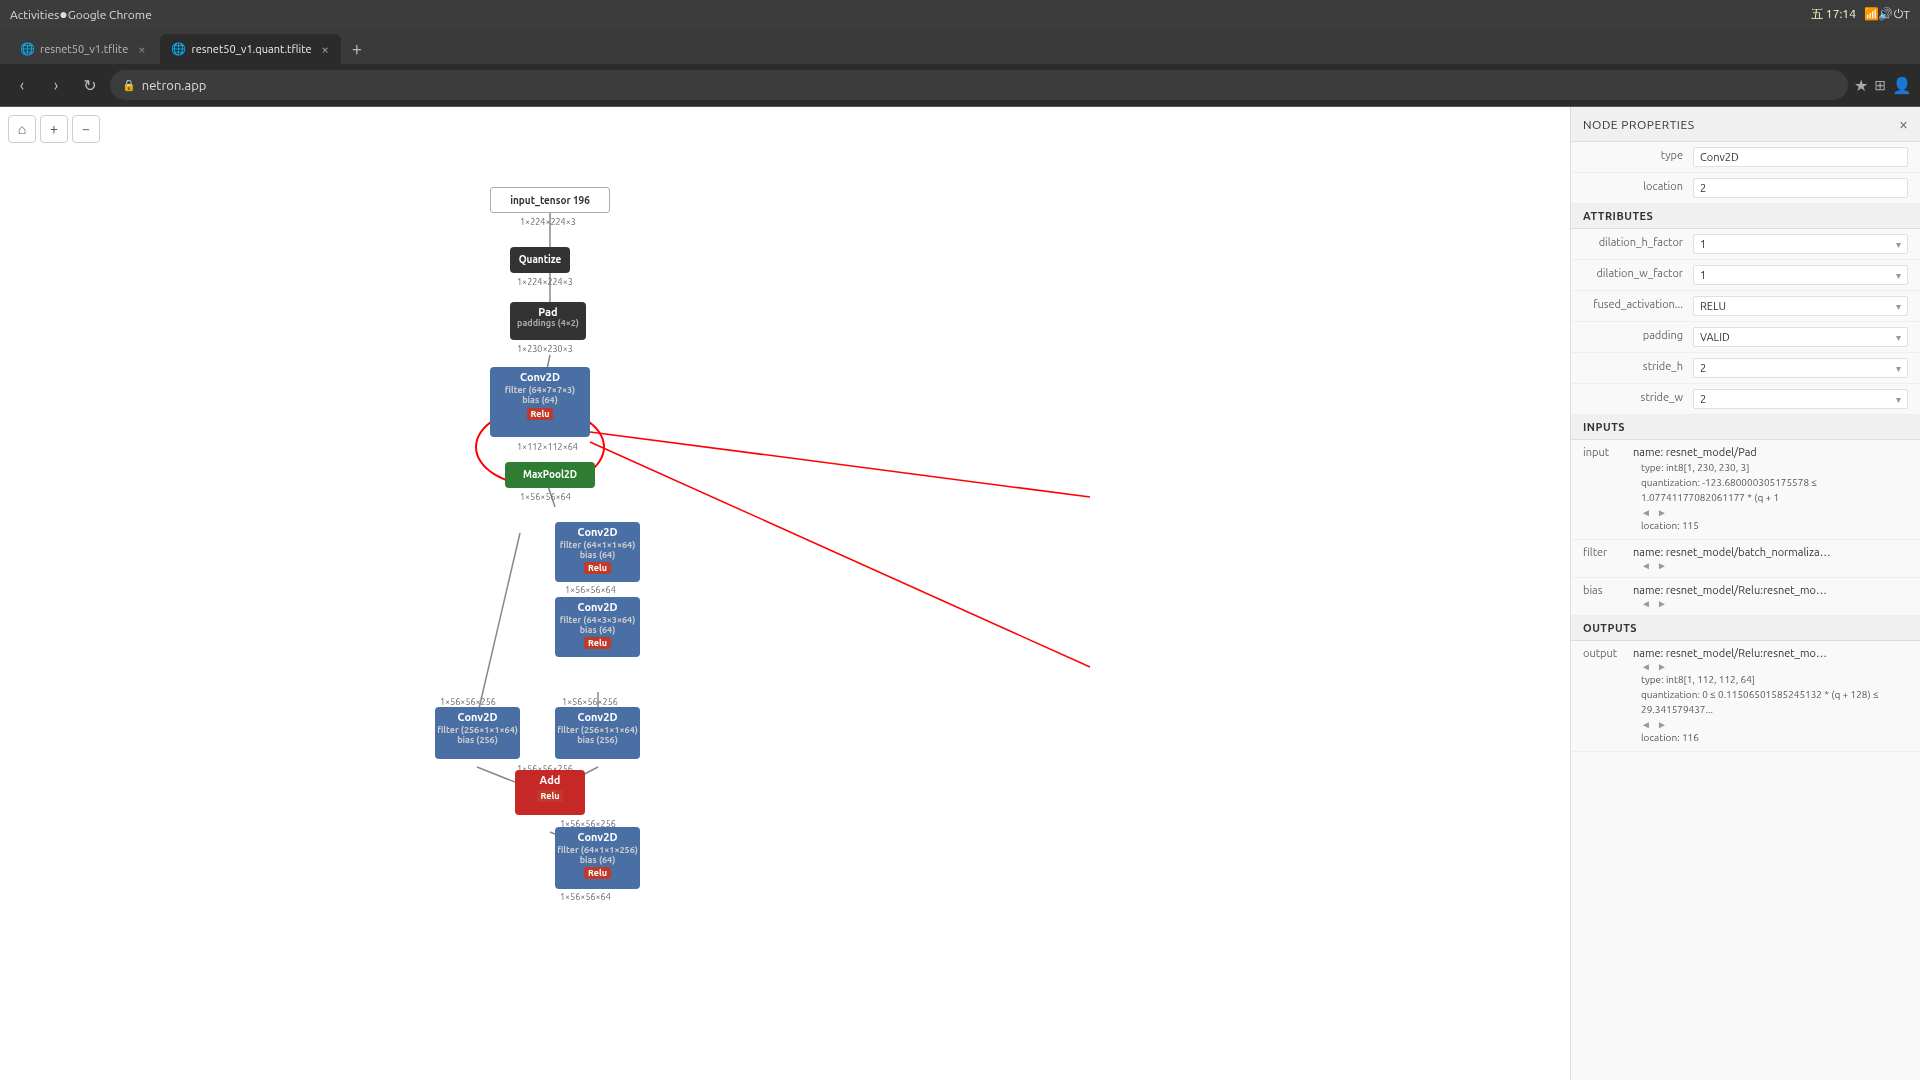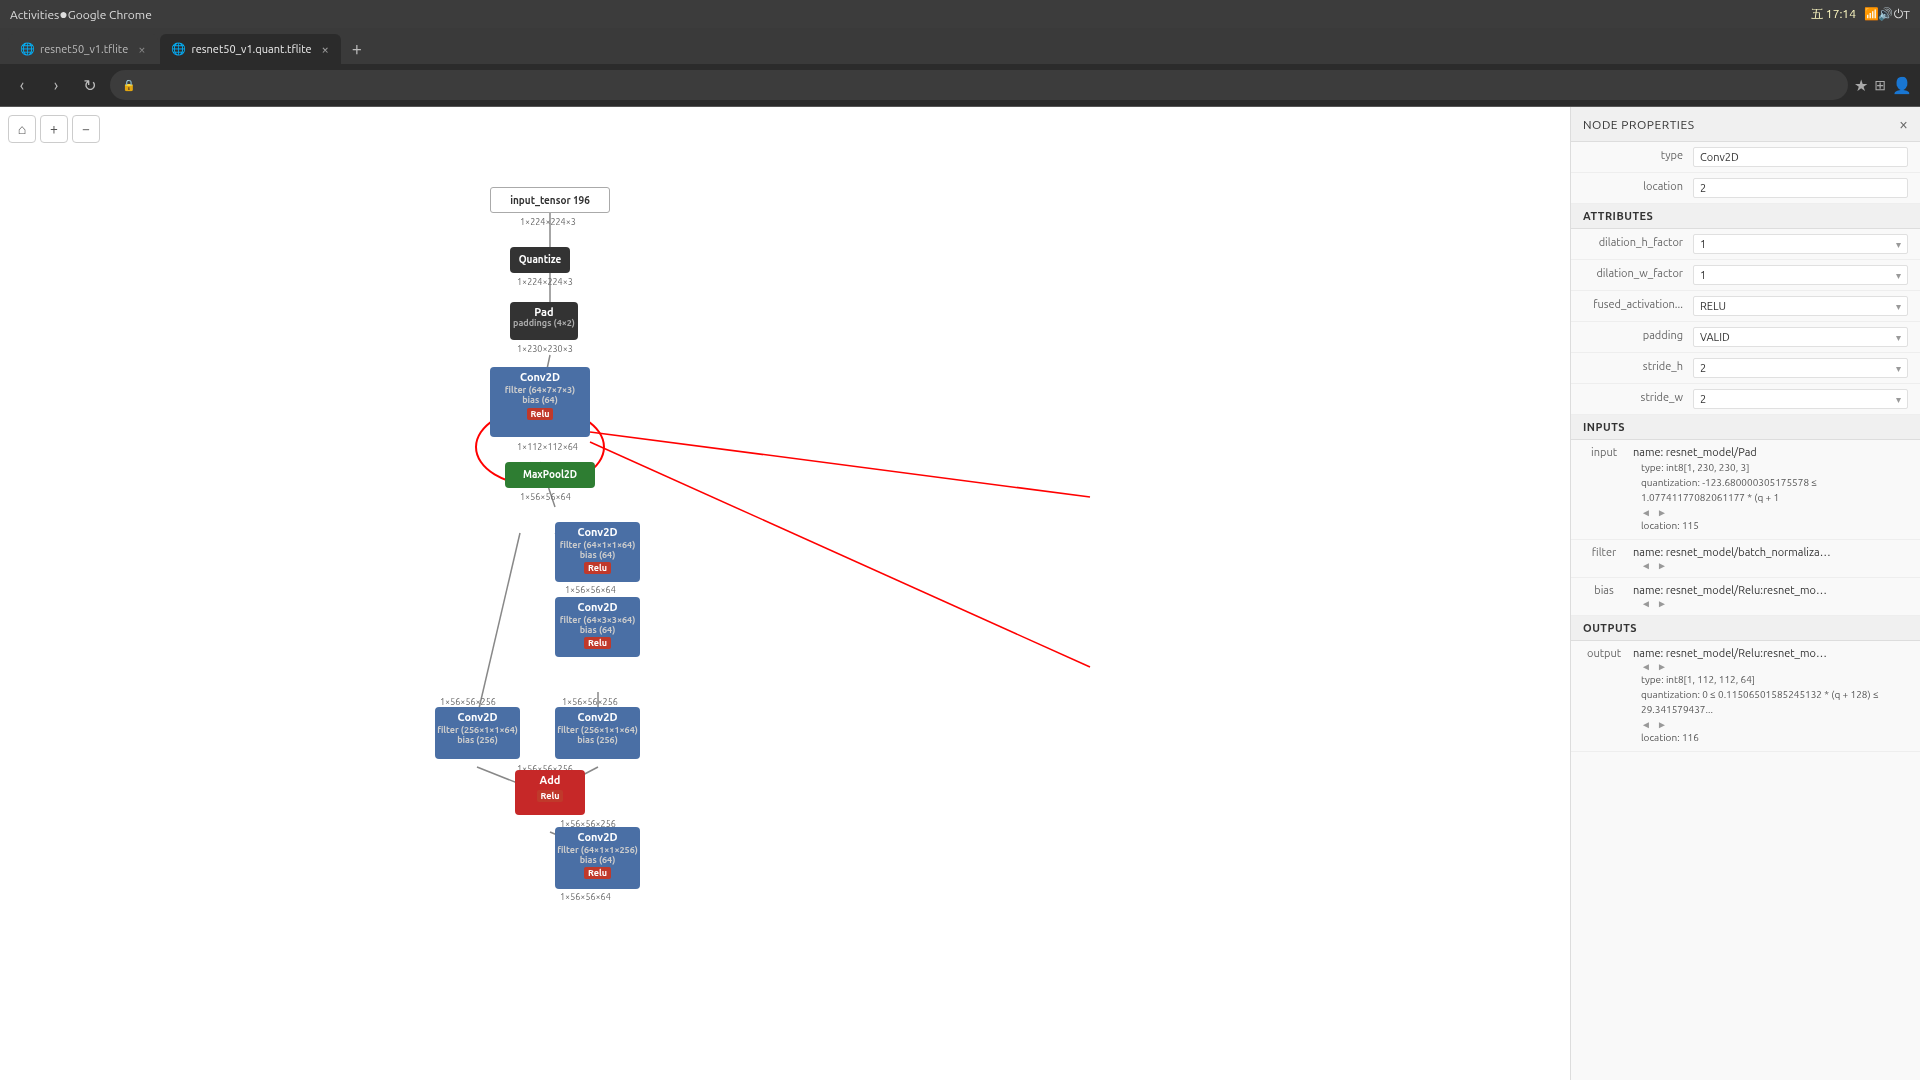--- a/index.html
+++ b/index.html
@@ -215,21 +215,21 @@
       letter-spacing: 0.5px;
     }
 
     .input-block {
       padding: 6px 12px;
       border-bottom: 1px solid #eee;
     }
     .input-label {
       color: #666;
       font-size: 11px;
-      text-align: center;
+      text-align: left;
       width: 50px;
       display: inline-block;
       padding-right: 8px;
     }
     .input-content {
       color: #333;
       font-size: 11px;
     }
     .input-content-row {
       display: flex;
@@ -298,20 +298,21 @@
     </div>
     <div class="tab-new-btn">+</div>
   </div>
 
   <div id="address-bar">
     <div class="nav-btn">‹</div>
     <div class="nav-btn">›</div>
     <div class="nav-btn">↻</div>
     <div class="address-input-wrap">
       <span class="lock-icon">🔒</span>
+      <span class="address-text">netron.app</span>
     </div>
     <div class="address-right-icons">
       <span style="cursor:pointer;font-size:16px;">★</span>
       <span style="cursor:pointer;font-size:14px;">⊞</span>
       <span style="cursor:pointer;font-size:16px;">👤</span>
     </div>
   </div>
 </div>
 
 <div id="main">
@@ -359,21 +360,21 @@
     </div>
 
     <div style="position:absolute; left:520px; top:110px; font-size:9px; color:#666;">1×224×224×3</div>
 
     <div class="node node-quantize" style="left:510px; top:140px; width:60px; height:26px; line-height:26px;">
       Quantize
     </div>
 
     <div style="position:absolute; left:517px; top:170px; font-size:9px; color:#666;">1×224×224×3</div>
 
-    <div class="node node-pad" style="left:510px; top:195px; width:68px; height:38px; padding-top:4px;">
+    <div class="node node-pad" style="left:510px; top:195px; width:76px; height:38px; padding-top:4px;">
       <div style="font-size:11px;">Pad</div>
       <div style="font-size:9px; color:#aaa;">paddings (4×2)</div>
     </div>
 
     <div style="position:absolute; left:517px; top:237px; font-size:9px; color:#666;">1×230×230×3</div>
 
     <div class="node node-conv2d" style="left:490px; top:260px; width:100px; height:70px; padding-top:4px;">
       <div style="font-size:11px; font-weight:bold;">Conv2D</div>
       <div style="font-size:9px; color:#ccc; margin-top:2px;">filter (64×7×7×3)</div>
       <div style="font-size:9px; color:#ccc;">bias (64)</div>

